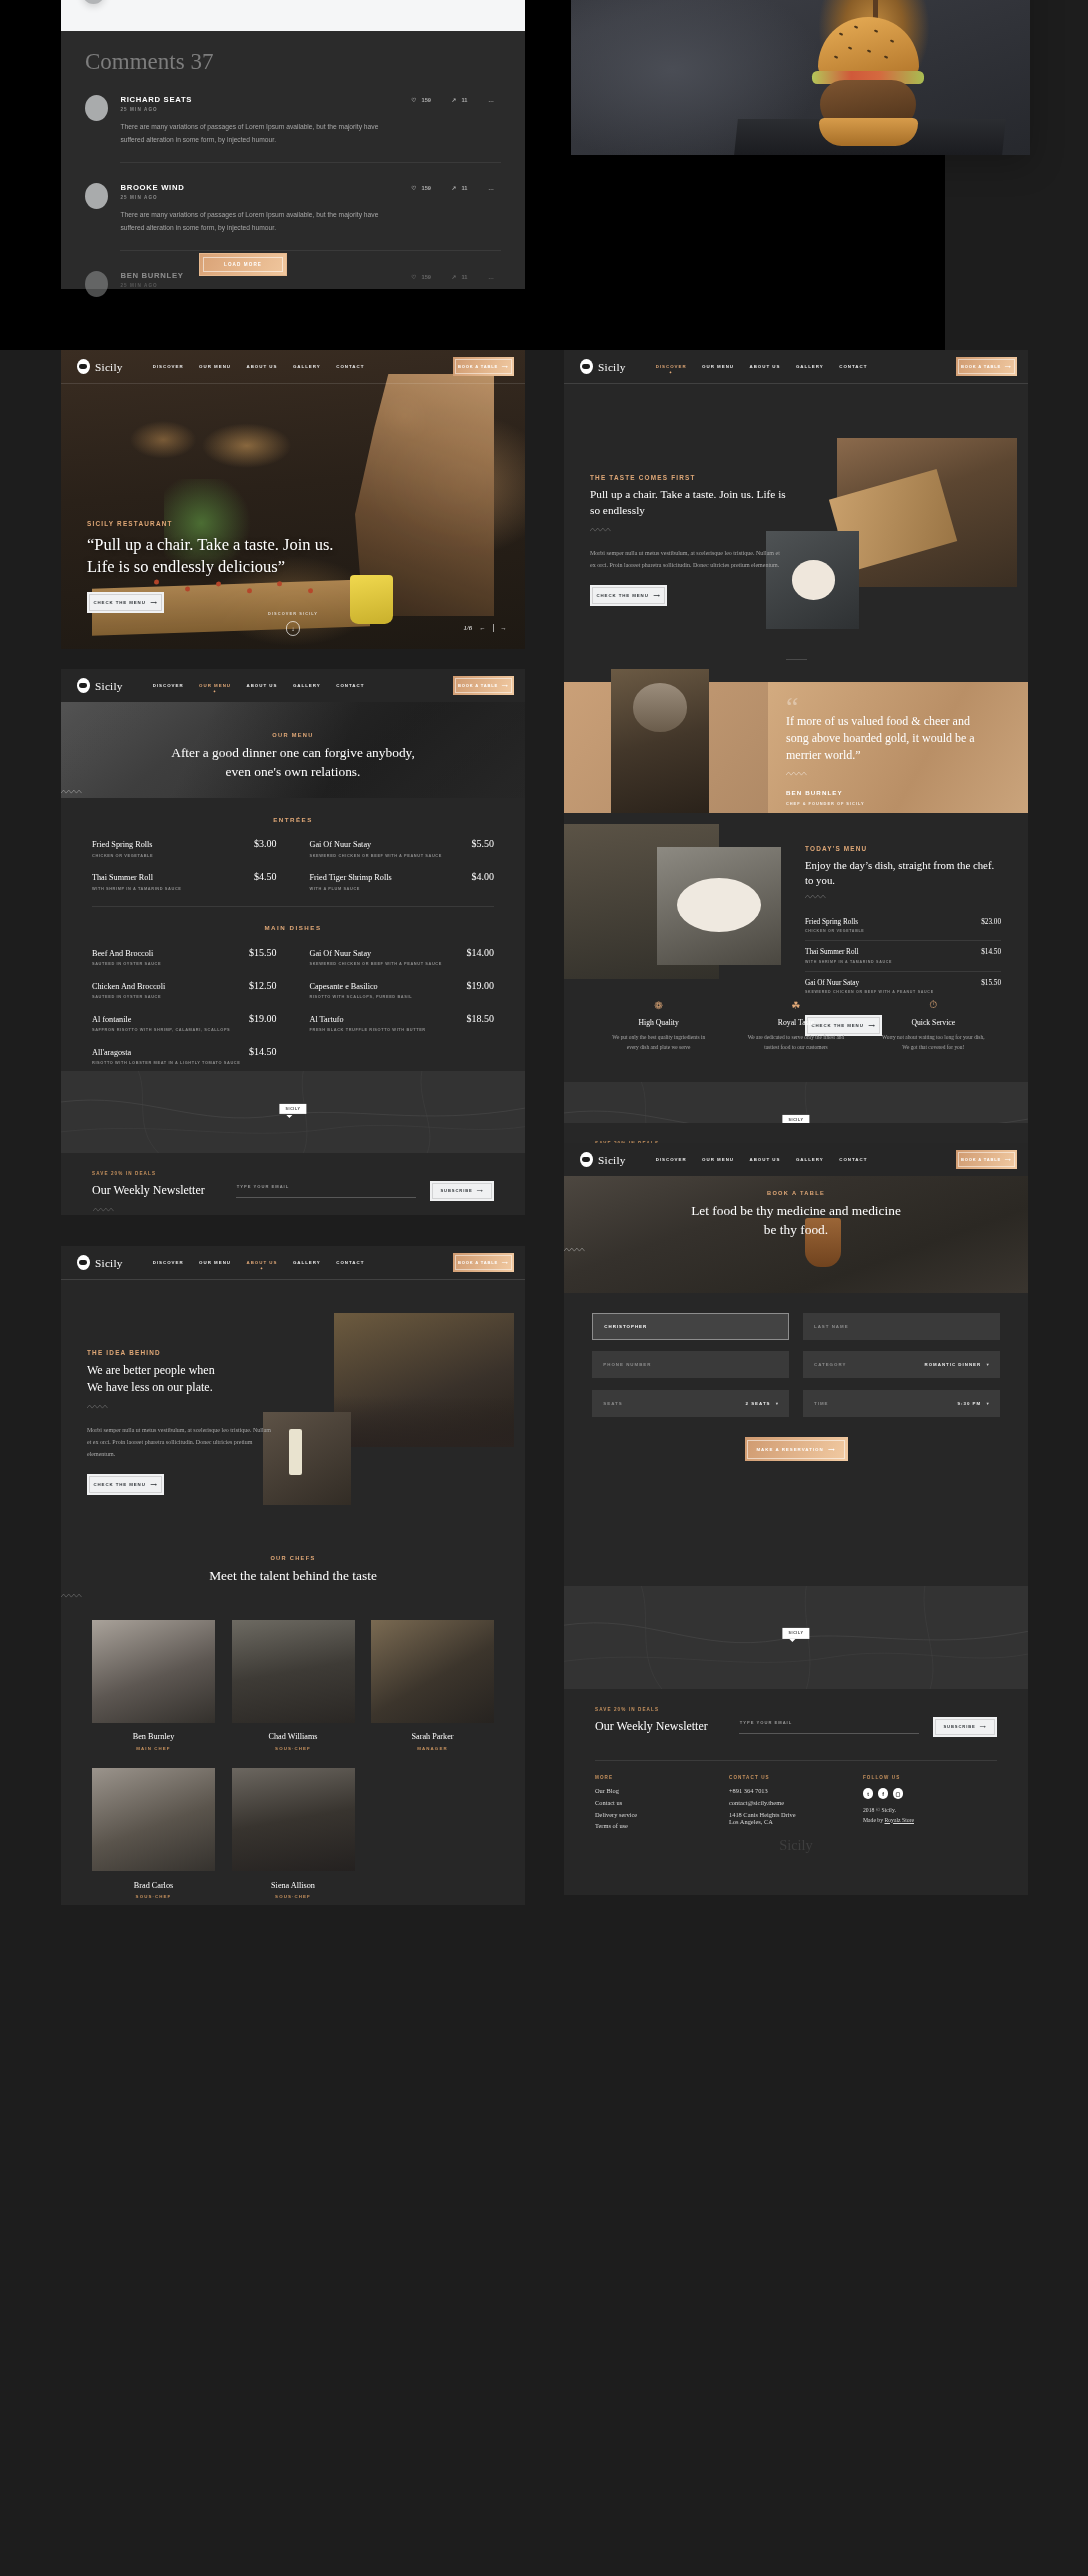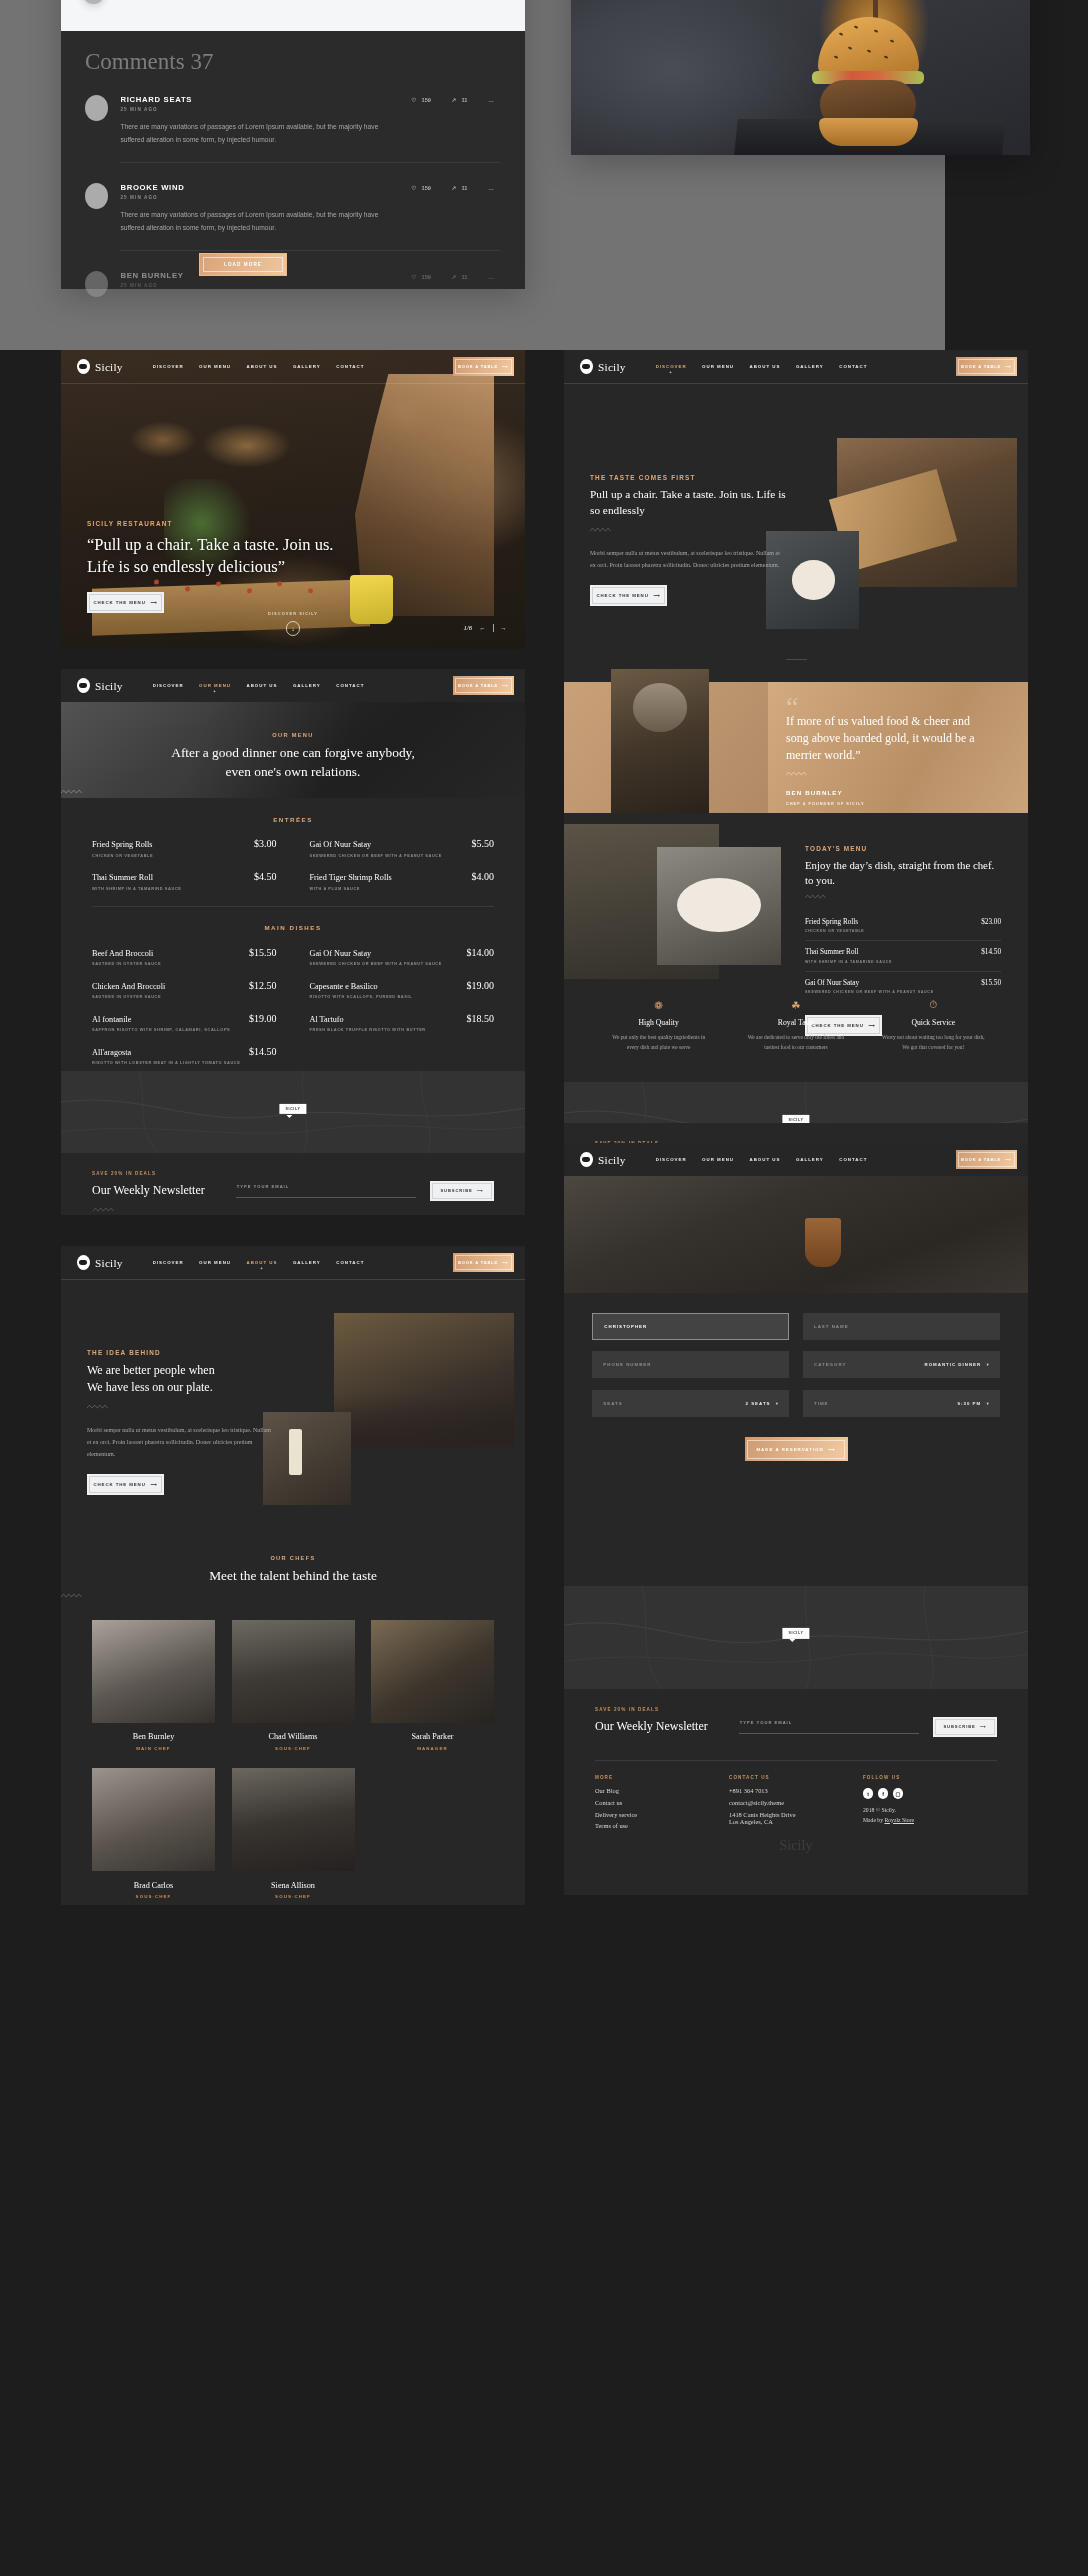--- a/index.html
+++ b/index.html
@@ -5,21 +5,21 @@
   * { box-sizing: border-box; margin:0; padding:0; }
   html,body { background:#1d1d1d; }
   body {
     width:1088px; height:2576px; position:relative; overflow:hidden;
     font-family:"Liberation Sans", sans-serif;
   }
   .cond { font-family:"Liberation Sans", sans-serif; font-stretch:condensed; }
   .serif { font-family:"Liberation Serif", serif; }
 
   
-  #top-band { position:absolute; left:0; top:0; width:945px; height:350px; background:#737373; }
+  #top-band { position:absolute; left:0; top:0; width:945px; height:350px; background:#000000; }
   #art-left { position:absolute; left:61px; top:-113px; width:464px; height:402px; background:#f5f6f7;
               box-shadow:0 9.3px 31px rgba(0,0,0,.22); }
   .art-author { position:absolute; left:20.6px; top:93px; display:flex; align-items:center; gap:11.3px; }
   .av-circle { width:23px; height:24px; border-radius:50%; background:#b2b4b6; box-shadow:0 3.1px 7.2px rgba(0,0,0,.14); }
 
   
   #comments { position:absolute; left:0; top:144px; width:464px; height:258px; background:#2b2b2b; padding:17.5px 24px 0 24px; }
   .cm-title { color:#fff; font-size:23px; }
   .cm-title span { color:#7d7d7d; }
   .cm-row { display:flex; gap:12.4px; margin-top:20.6px; position:relative; }
@@ -897,20 +897,30 @@
         <a href="#">GALLERY</a>
         <a href="#">CONTACT</a>
       </div>
       <div class="book-btn cond">
         <div class="inr"></div>
         <span>BOOK A TABLE</span>
         <span>⟶</span>
       </div>
     </div>
 
+    <div class="bk-head">
+      <div class="section-label">BOOK A TABLE</div>
+      <div class="section-h2 serif">
+        <div>Let food be thy medicine and medicine</div>
+        <div>be thy food.</div>
+      </div>
+      <svg class="zig" viewBox="0 0 40 10">
+          <polyline points="0,8 5,2 10,8 15,2 20,8 25,2 30,8 35,2 40,8" fill="none" stroke="#d8d8d8" stroke-width="1"></polyline>
+        </svg>
+    </div>
 
     <div class="bk-form">
       <div class="bk-grid">
         <div class="fld focus">
           <div class="fld-val white">CHRISTOPHER</div>
         </div>
         <div class="fld">
           <div class="fld-lab">LAST NAME</div>
         </div>
         <div class="fld">

